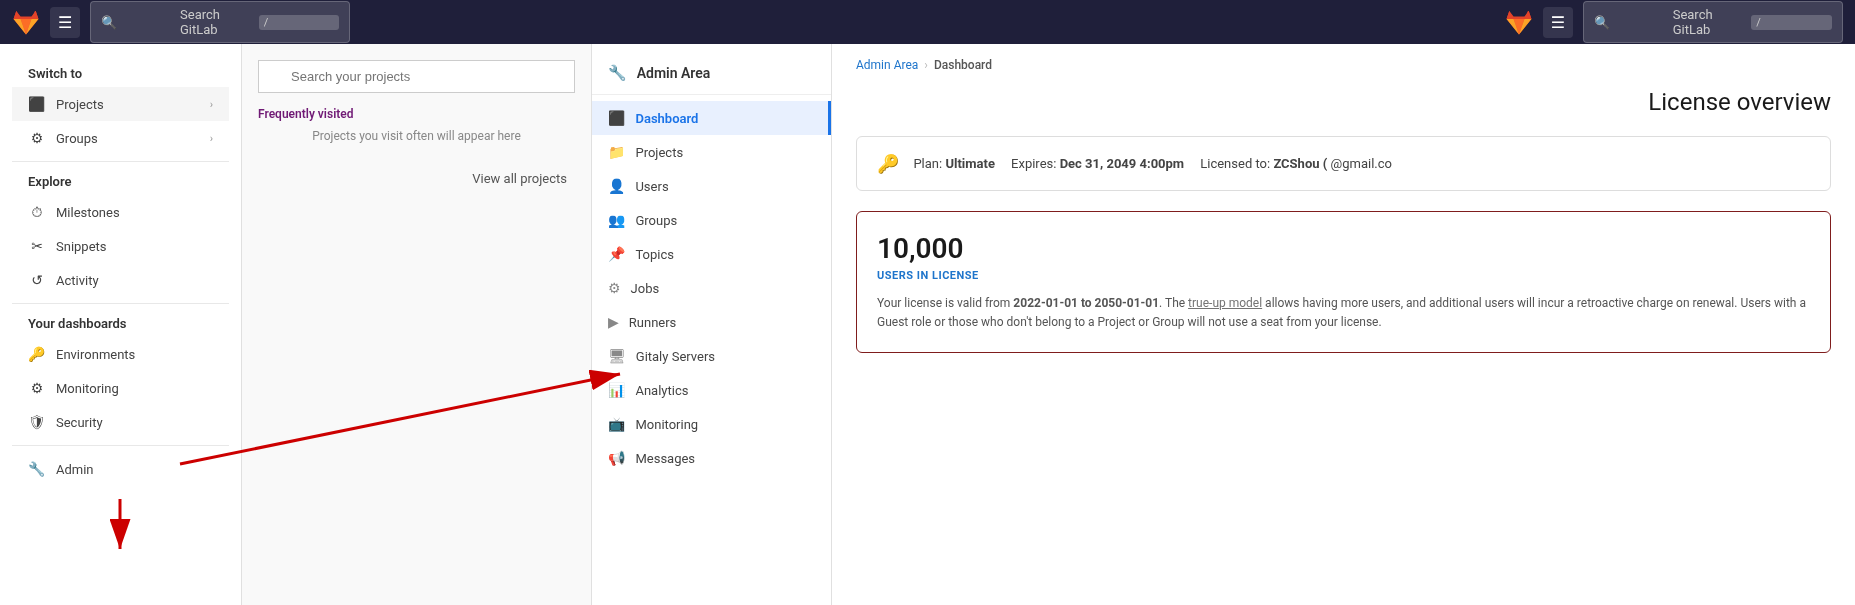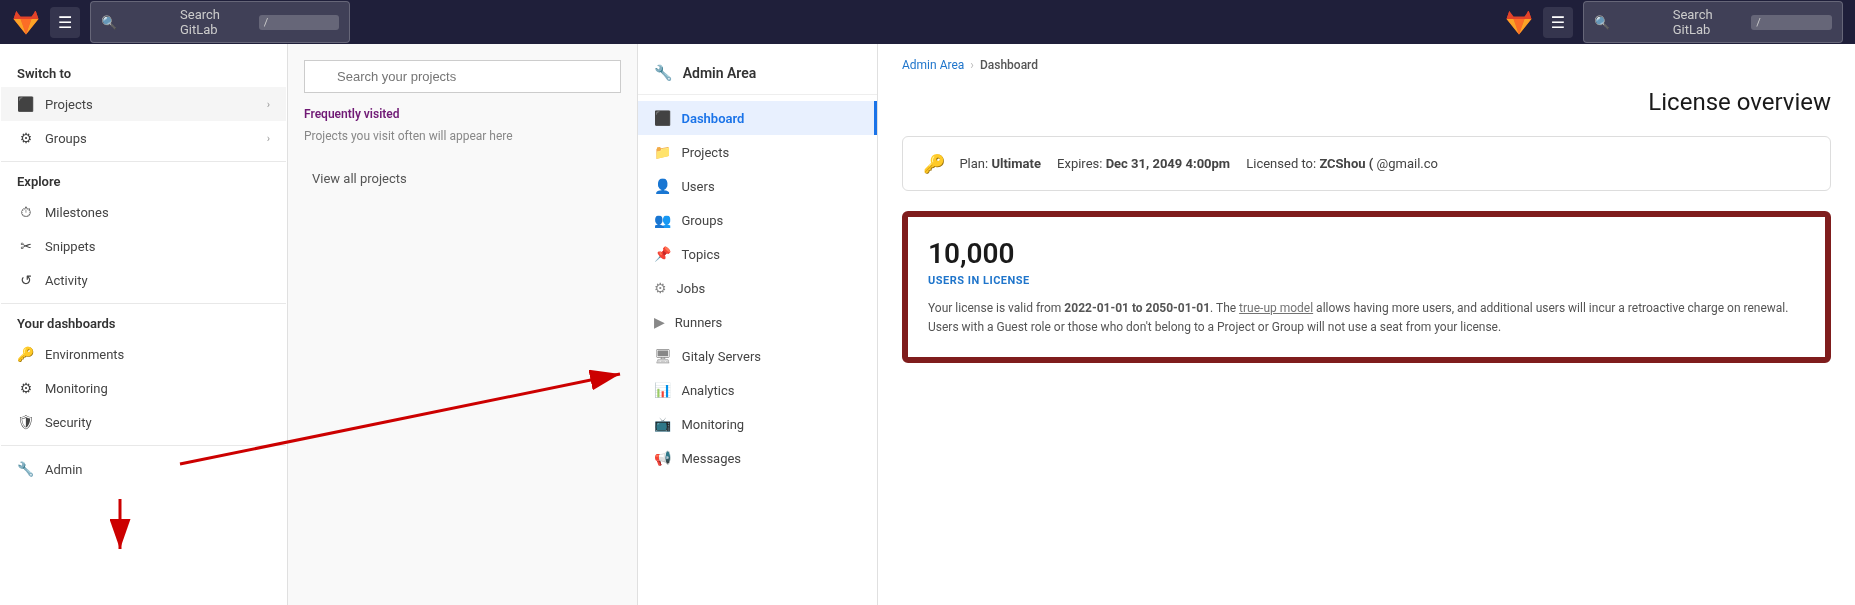--- a/index.html
+++ b/index.html
@@ -57,23 +57,23 @@
     
     .page-wrapper {
       margin-top: 44px;
       display: flex;
       height: calc(100vh - 44px);
     }
 
     
     .left-dropdown {
       background: #fff;
-      width: 288px;
+      width: 242px;
       border-right: 1px solid #e0e0e0;
-      padding: 12px 1px;
+      padding: 12px 12px;
       overflow-y: auto;
       flex-shrink: 0;
       box-shadow: 2px 0 6px rgba(0,0,0,0.1);
     }
     .dropdown-section-header {
       font-size: 13px;
       font-weight: 600;
       color: #333;
       padding: 6px 16px;
       margin-top: 4px;
@@ -147,24 +147,25 @@
     .frequently-visited-title {
       font-size: 12px;
       font-weight: 600;
       color: #701a75;
       margin-bottom: 8px;
     }
     .frequently-visited-empty {
       font-size: 12px;
       color: #888;
       margin-bottom: 16px;
+      text-align: center;
     }
     .view-all-projects {
       display: block;
-      text-align: left;
+      text-align: right;
       font-size: 13px;
       color: #555;
       margin-top: 20px;
       cursor: pointer;
       padding: 8px;
     }
 
     
     .admin-sidebar {
       background: #fff;
@@ -256,21 +257,21 @@
     .license-card .key-icon {
       font-size: 18px;
       color: #555;
     }
     .license-info {
       font-size: 13px;
       color: #444;
       text-align: right;
     }
     .users-card {
-      border: 6px solid #7f1d1d;
+      border: 1px solid #7f1d1d;
       border-radius: 6px;
       padding: 20px;
       margin-bottom: 20px;
     }
     .users-count {
       font-size: 28px;
       font-weight: 600;
       color: #1a1a1a;
       margin-bottom: 4px;
     }

